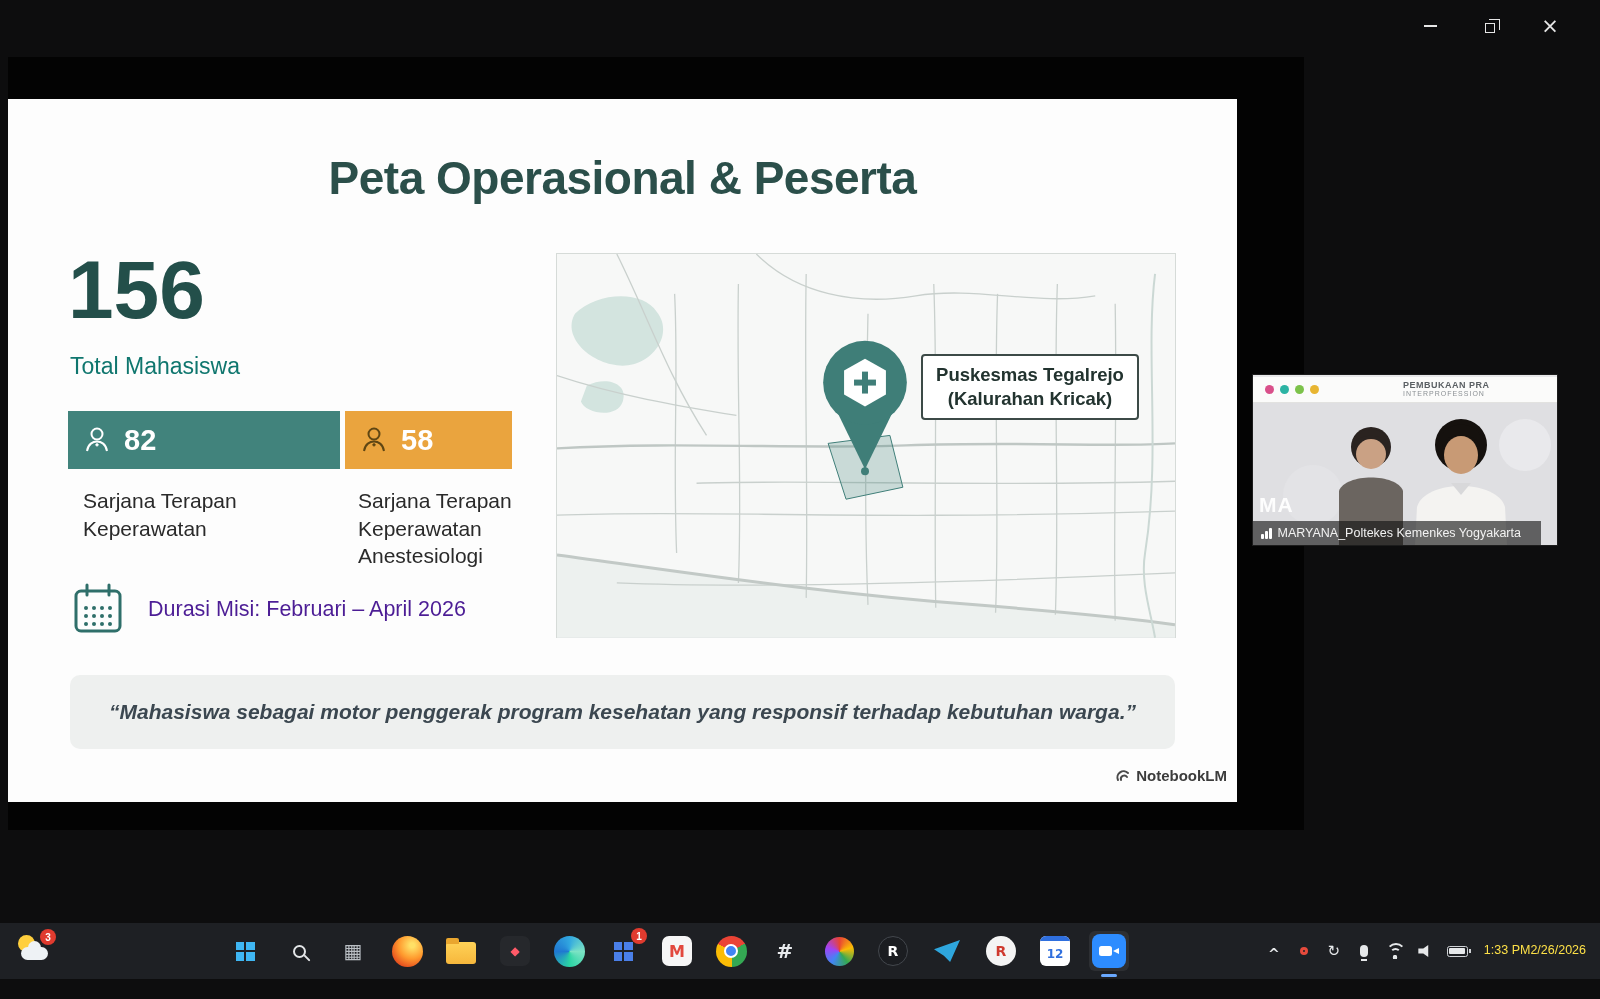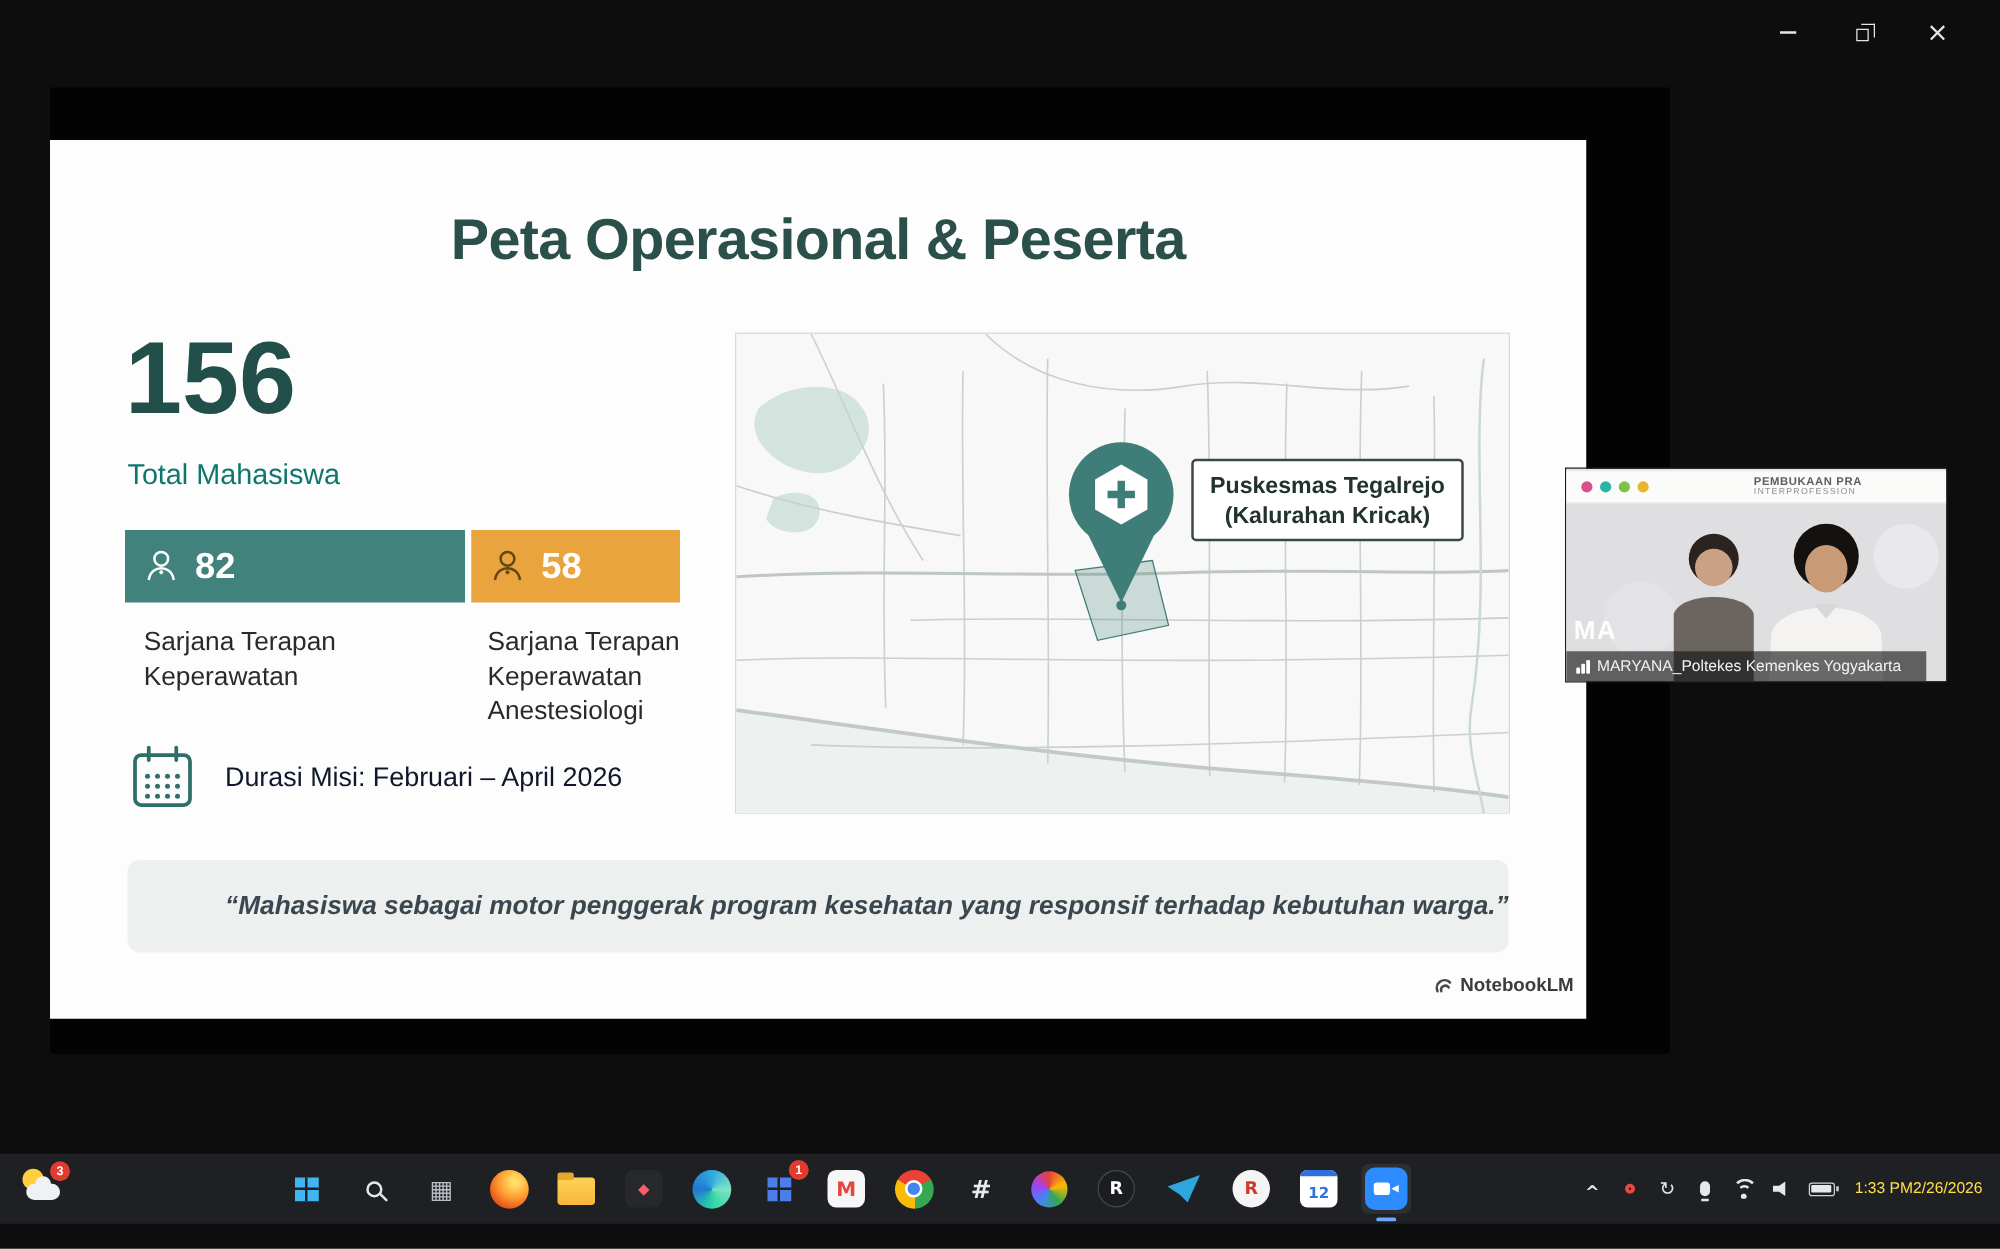--- a/index.html
+++ b/index.html
@@ -12,49 +12,49 @@
 
   
   .win-controls { position:absolute; top:12px; right:34px; display:flex; gap:28px; z-index:40; }
   .win-btn { width:32px; height:28px; display:flex; align-items:center; justify-content:center; color:#e6e6e6; cursor:default; }
   .min-shape { width:13px; height:2px; background:#e6e6e6; }
   .restore-shape { width:10px; height:10px; border:1.6px solid #e6e6e6; position:relative; margin-top:3px; }
   .restore-shape::before { content:''; position:absolute; top:-5px; left:2.6px; width:10px; height:10px; border:1.6px solid #e6e6e6; border-bottom:none; border-left:none; }
   .close-glyph { font-size:21px; line-height:1; font-family:"DejaVu Sans","Liberation Sans",sans-serif; }
 
   
-  .slide-wrap { position:absolute; left:8px; top:70px; width:1296px; height:773px; background:#030303;margin-left:32px; }
+  .slide-wrap { position:absolute; left:8px; top:57px; width:1296px; height:773px; background:#030303; }
   .slide { position:absolute; left:0; top:42px; width:1229px; height:703px; background:#fdfdfd; }
 
   .slide-title { position:absolute; top:52px; left:0; width:100%; text-align:center;
     font-size:46px; font-weight:700; color:#2b4f4a; letter-spacing:-0.5px; }
 
   .big-num { position:absolute; left:60px; top:150px; font-size:82px; font-weight:700; color:#234f4a; line-height:1; }
   .total-label { position:absolute; left:62px; top:254px; font-size:23px; color:#0f766e; }
 
   .stat-box { position:absolute; top:312px; height:58px; display:flex; align-items:center; gap:12px; padding-left:14px; }
   .stat-a { left:60px; width:272px; background:#41837c; }
   .stat-b { left:337px; width:167px; background:#eaa43e; }
   .stat-num { font-size:29px; font-weight:700; color:#ffffff; }
   .stat-label { position:absolute; font-size:21px; color:#2a2a2a; line-height:1.32; }
   .stat-label-a { left:75px; top:388px; width:210px; }
   .stat-label-b { left:350px; top:388px; width:170px; }
 
   .duration { position:absolute; left:62px; top:482px; display:flex; align-items:center; gap:22px; }
-  .duration-text { font-size:21.5px; color:#0f172a; }
+  .duration-text { font-size:21.5px; color:#4c1d95; }
 
   .map { position:absolute; left:548px; top:154px; width:620px; height:385px;
     background:#f7f8f7; border:1px solid #d6dbd8; }
   .map svg.roads { position:absolute; inset:0; }
   .map-label { position:absolute; left:364px; top:100px; width:218px; padding:7px 10px;
     background:#ffffff; border:2px solid #3c4a47; border-radius:4px; text-align:center; }
   .map-label .l1, .map-label .l2 { font-size:18.5px; font-weight:700; color:#22332f; line-height:1.3; }
 
   .quote-bar { position:absolute; left:62px; top:576px; width:1105px; height:74px;
-    background:#eef0ef; border-radius:10px; display:flex; align-items:center; justify-content:flex-end; }
+    background:#eef0ef; border-radius:10px; display:flex; align-items:center; justify-content:center; }
   .quote-text { font-size:21px; font-style:italic; font-weight:700; color:#3b4750; }
 
   .brand { position:absolute; right:10px; top:668px; display:flex; align-items:center; gap:5px;
     font-size:15px; font-weight:700; color:#3c3c3c; }
 
   
   .video { position:absolute; left:1253px; top:375px; width:304px; height:170px; overflow:hidden;
     background:linear-gradient(180deg,#ececee 0%,#e2e2e4 55%,#cfd0d3 100%); outline:1px solid #1c1c1c; }
   .video-banner { position:absolute; top:2px; left:0; right:0; height:26px; background:#fbfbfa;
     border-bottom:1px solid #e2e2e0; }

